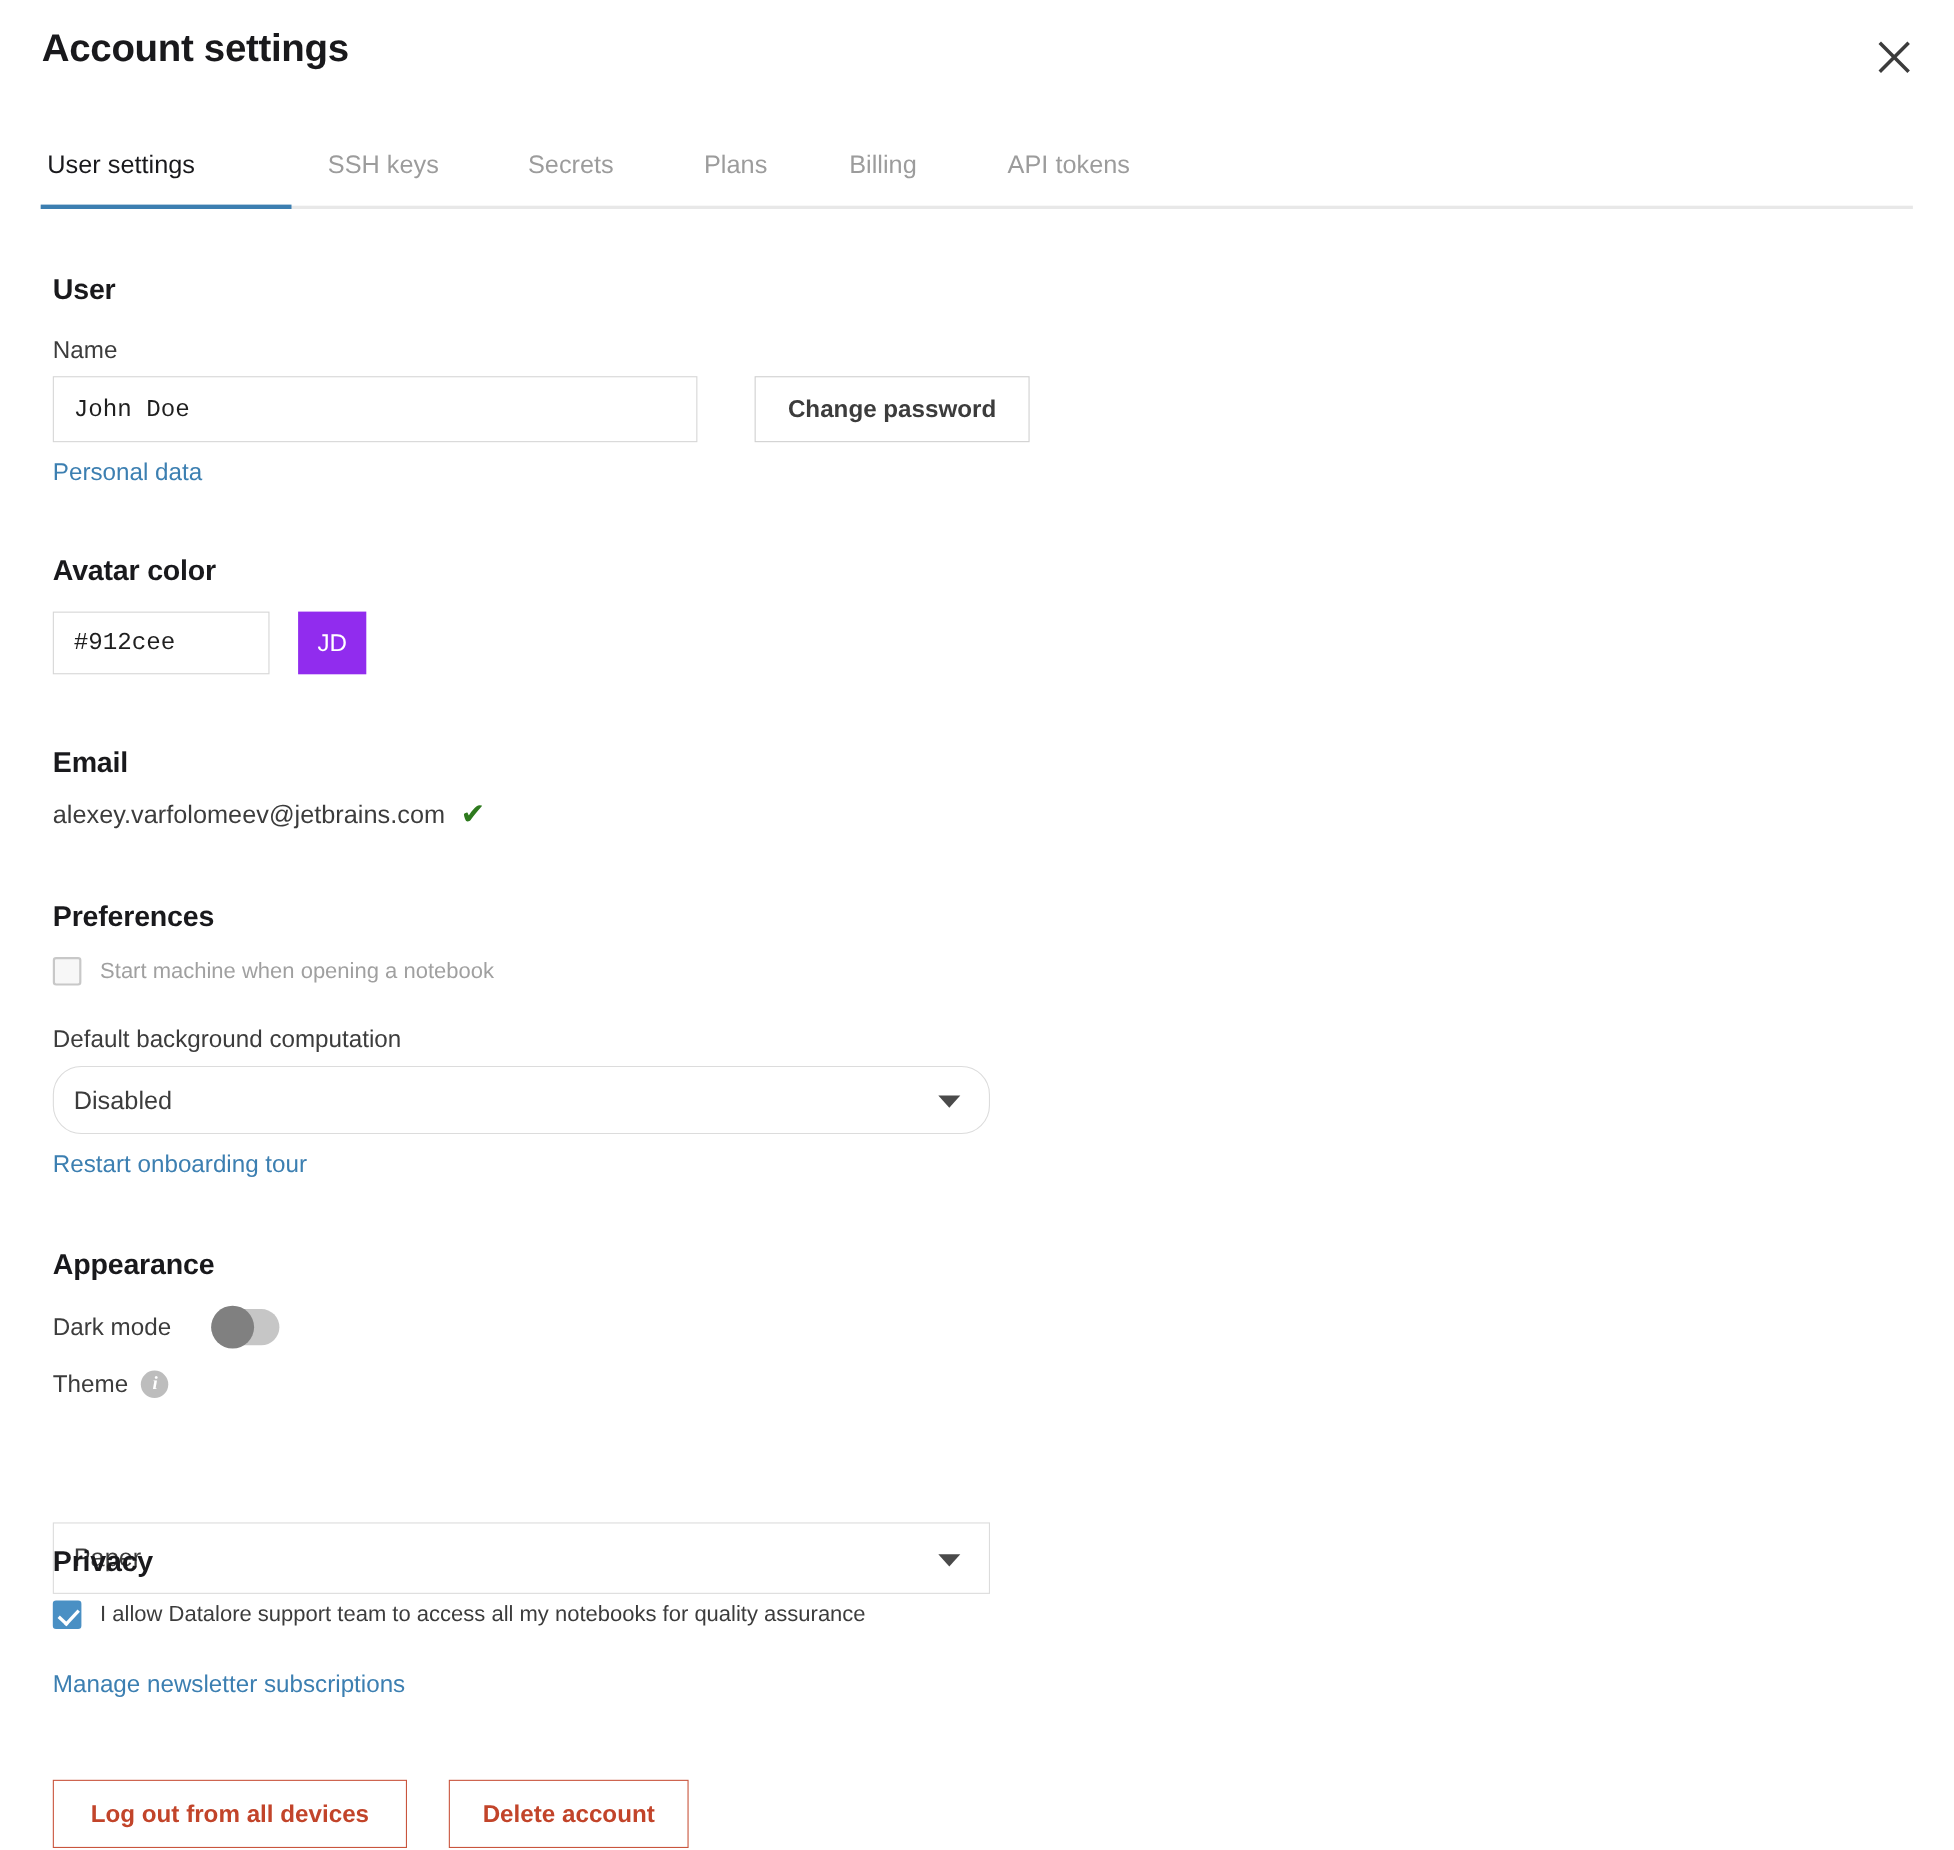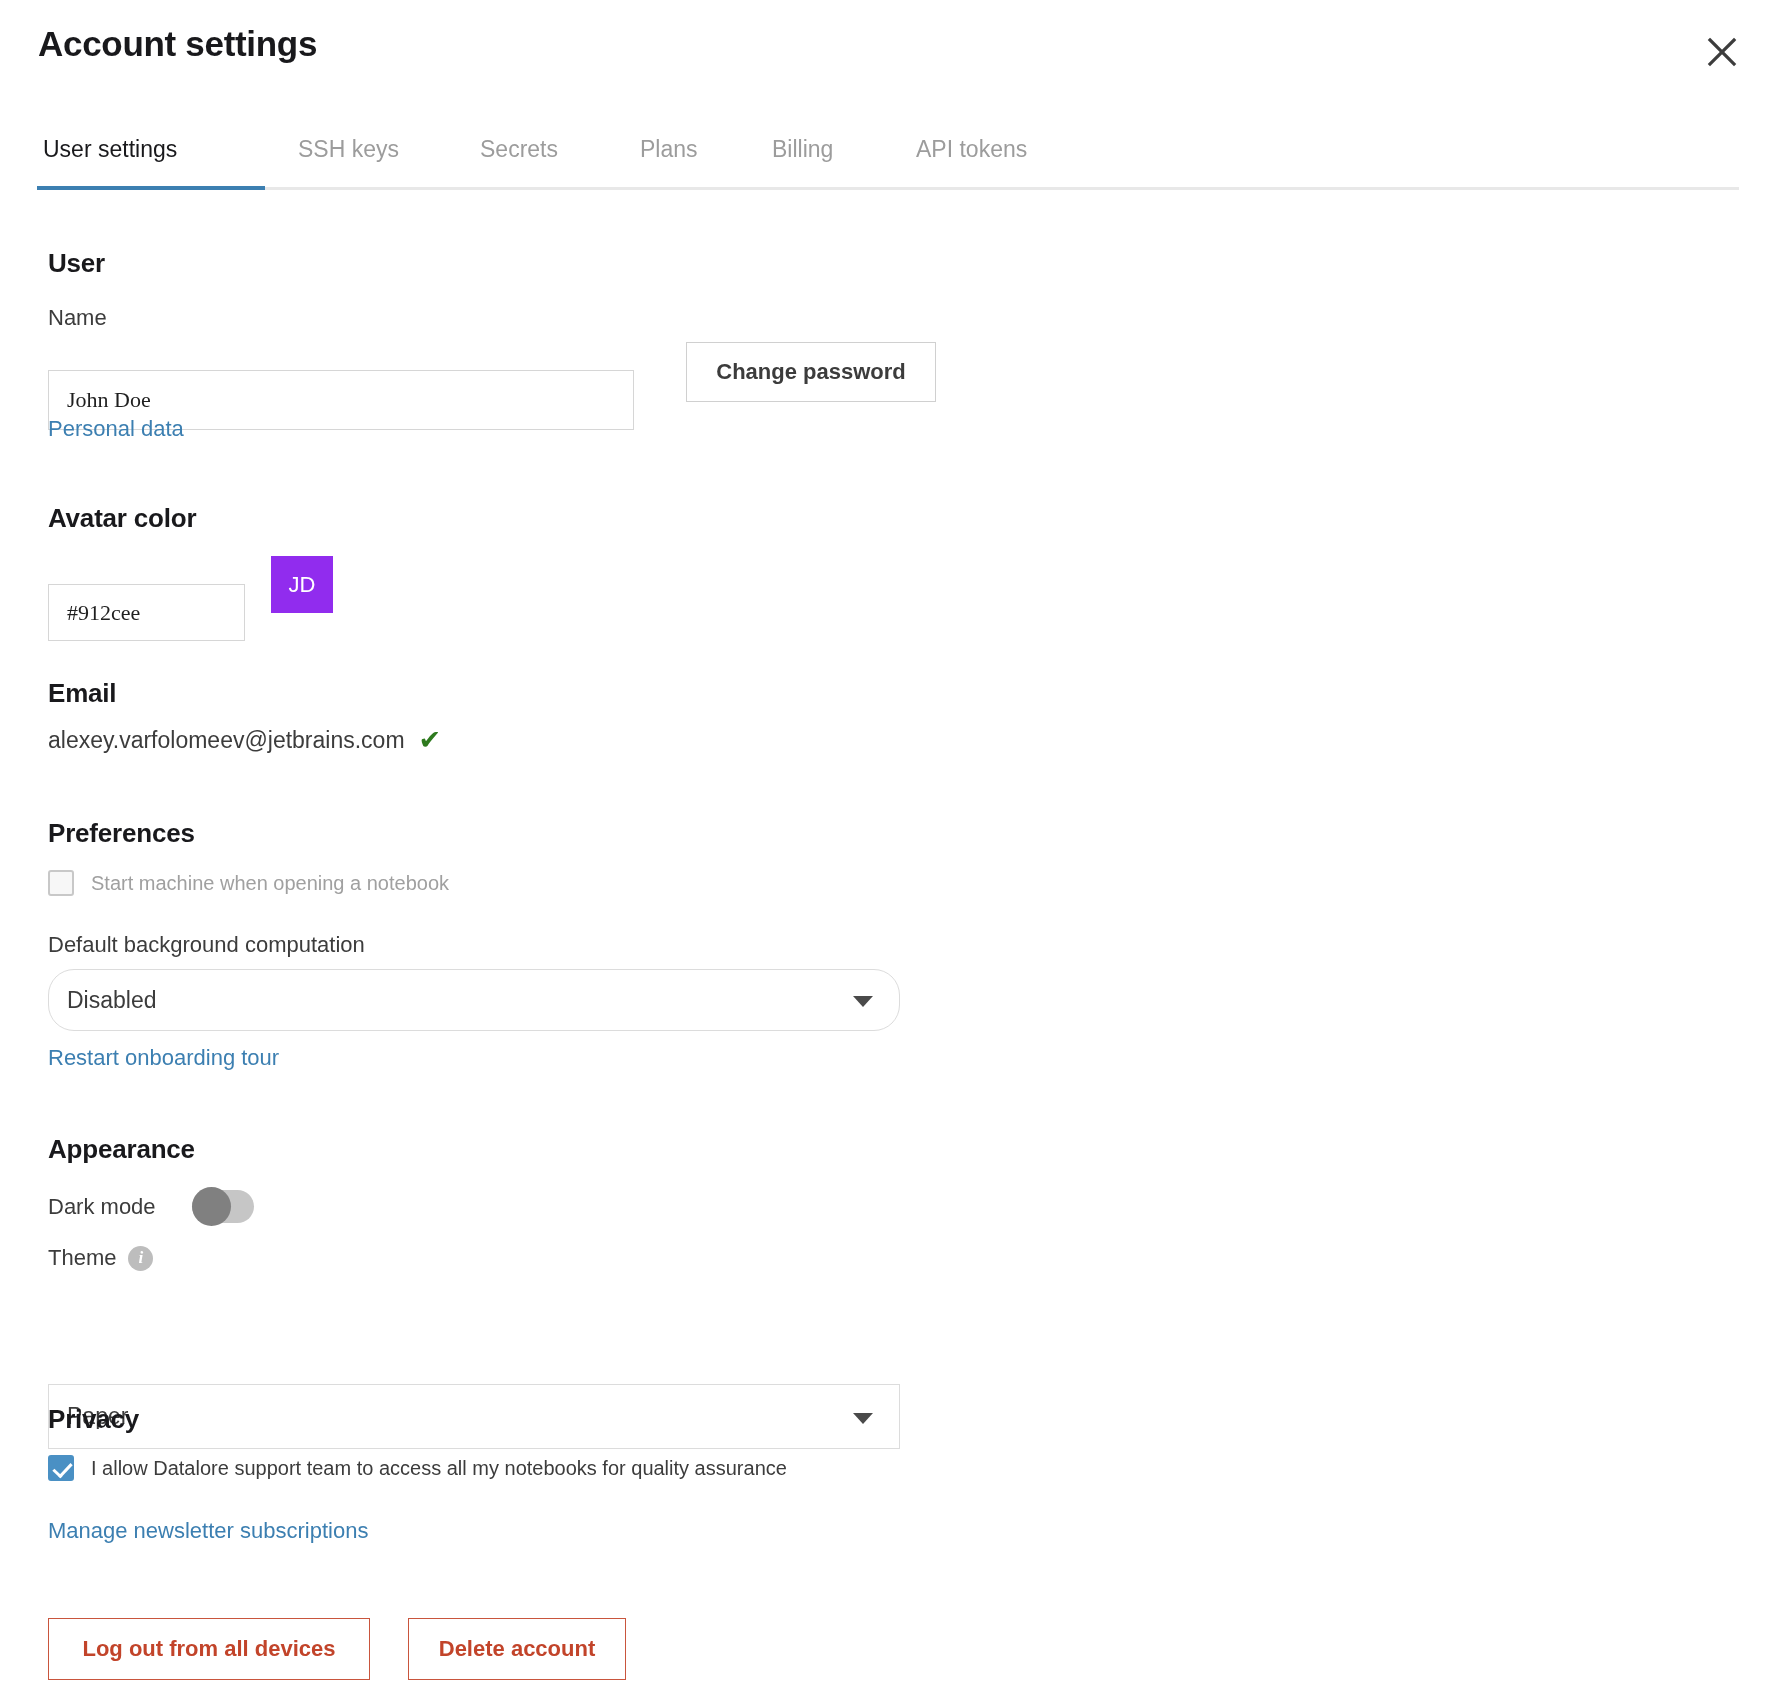--- a/index.html
+++ b/index.html
@@ -109,24 +109,23 @@
     color: #3c3c3c;
   }
 
   .abs { position: absolute; }
 
   .text-input {
     border: 1px solid #d6d6d6;
     background: #ffffff;
     font-size: 22px;
     color: #1f1f1f;
-    font-family: Liberation Serif, serif;
+    font-family: Liberation Mono, monospace;
     padding: 0 18px;
     outline: none;
-    margin-top: 28px;
   }
   .btn-default {
     border: 1px solid #d0d0d0;
     background: #ffffff;
     font-size: 22px;
     font-weight: bold;
     color: #3c3c3c;
     font-family: "Liberation Sans", sans-serif;
     cursor: pointer;
     margin-left: 36px;

